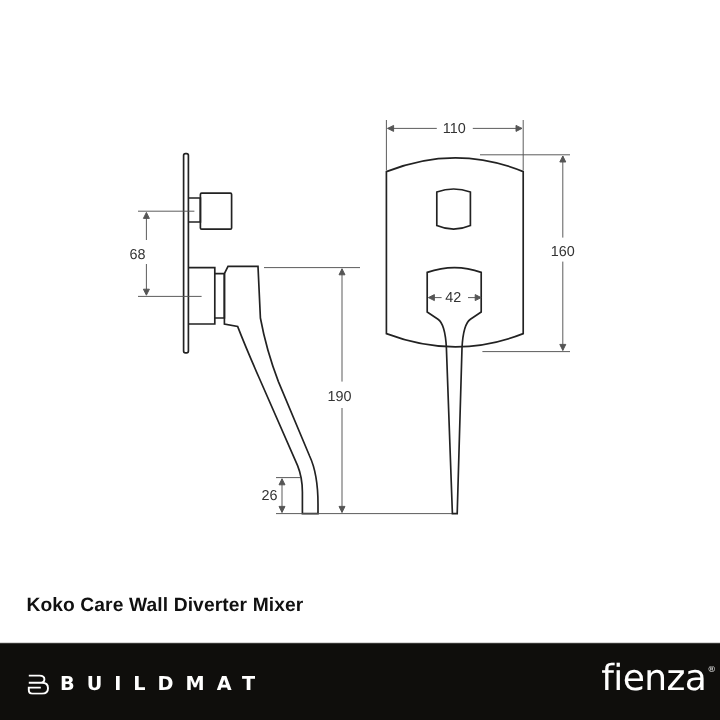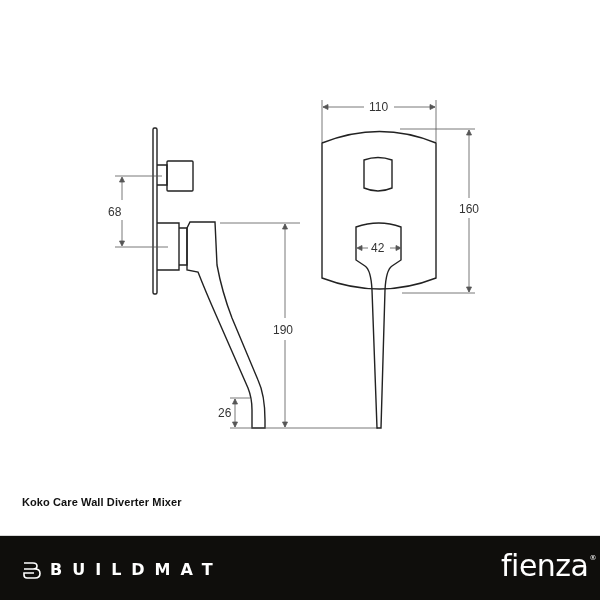--- a/index.html
+++ b/index.html
@@ -1,21 +1,21 @@
 <!DOCTYPE html>
 <html><head>
 <meta charset="utf-8">
 <style>
   html, body { margin:0; padding:0; }
   body { width:600px; height:600px; background:#ffffff; position:relative; overflow:hidden;
          font-family:"DejaVu Sans", sans-serif; }
   #drawing { position:absolute; left:0; top:0; width:600px; height:480px; }
   .dim { font-family:"Liberation Sans", sans-serif; font-size:12px; fill:#333; }
   .title { position:absolute; left:22px; top:496px; font-family:"Liberation Sans", sans-serif;
-           font-weight:bold; font-size:11px; color:#111; letter-spacing:0.1px; }
+           font-weight:bold; font-size:16px; color:#111; letter-spacing:0.1px; }
   .footer { position:absolute; left:0; top:535px; width:600px; height:65px; background:#0f0e0c;
             border-top:1px solid #d8d8d8;padding-left:16px; }
   .bm-logo { position:absolute; left:22px; top:24px; display:flex; align-items:center; }
   .bm-text { font-family:"DejaVu Sans", sans-serif; font-weight:bold; color:#fff; font-size:16px;
              letter-spacing:10px; margin-left:8px; }
   .fz { position:absolute; right:20px; top:12px; color:#fff; font-family:"DejaVu Sans", sans-serif;
         font-size:30px; font-weight:normal; letter-spacing:-0.5px;text-align:right; }
   .fz sup { font-size:7px; vertical-align:top; position:relative; top:6px; margin-left:1px; }
 </style>
 </head>

